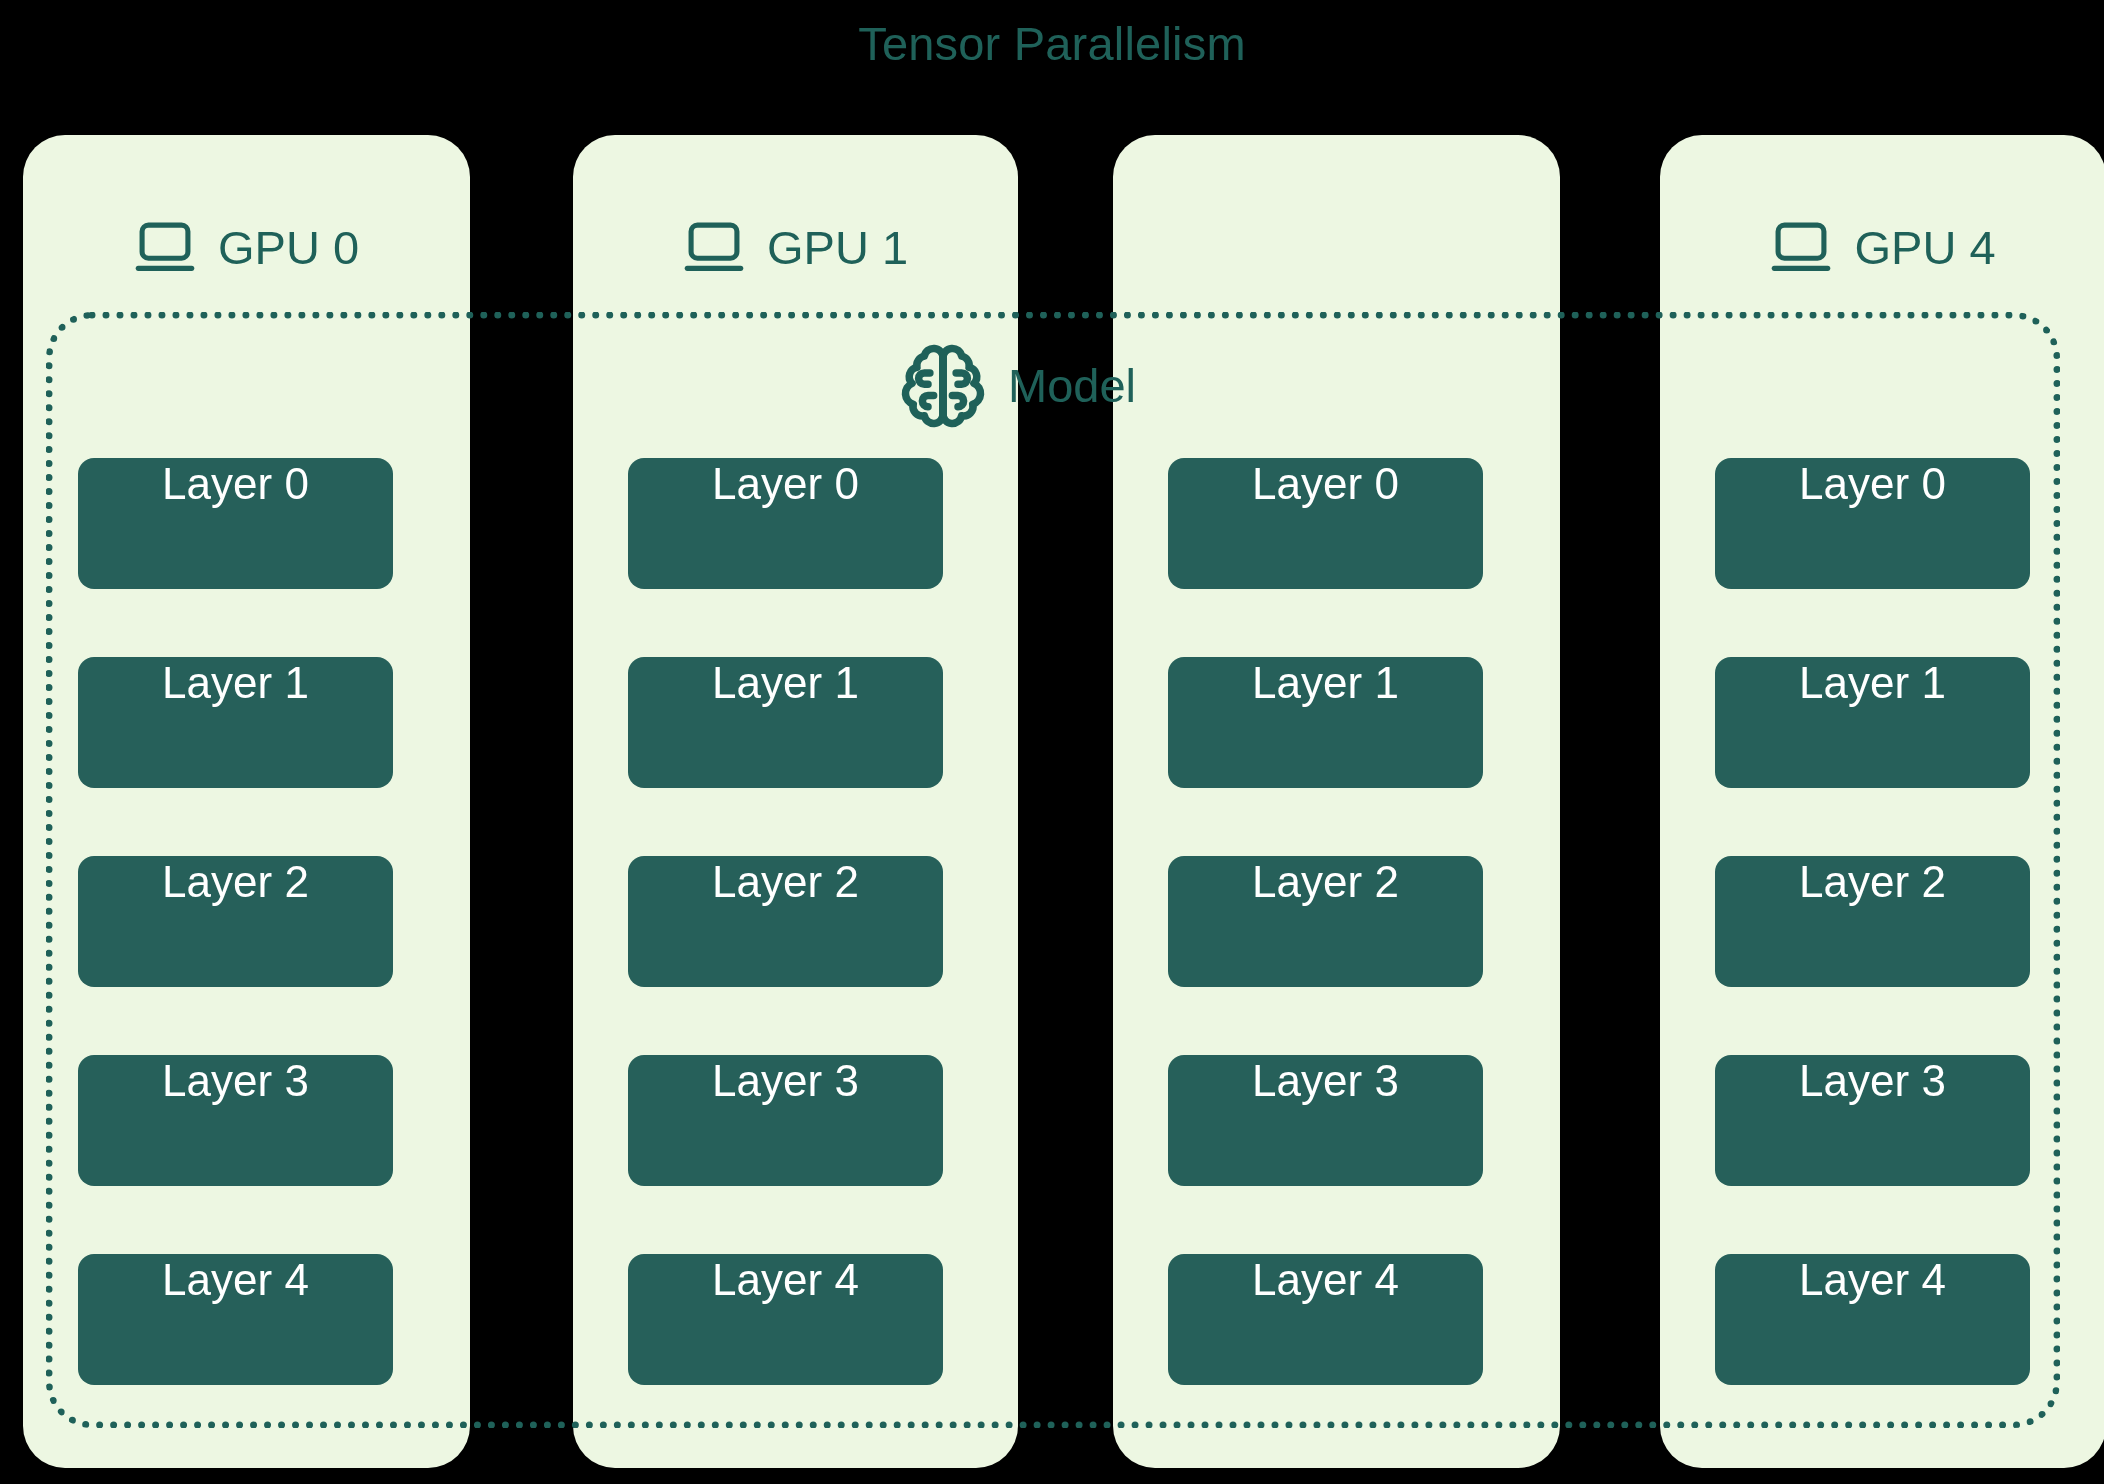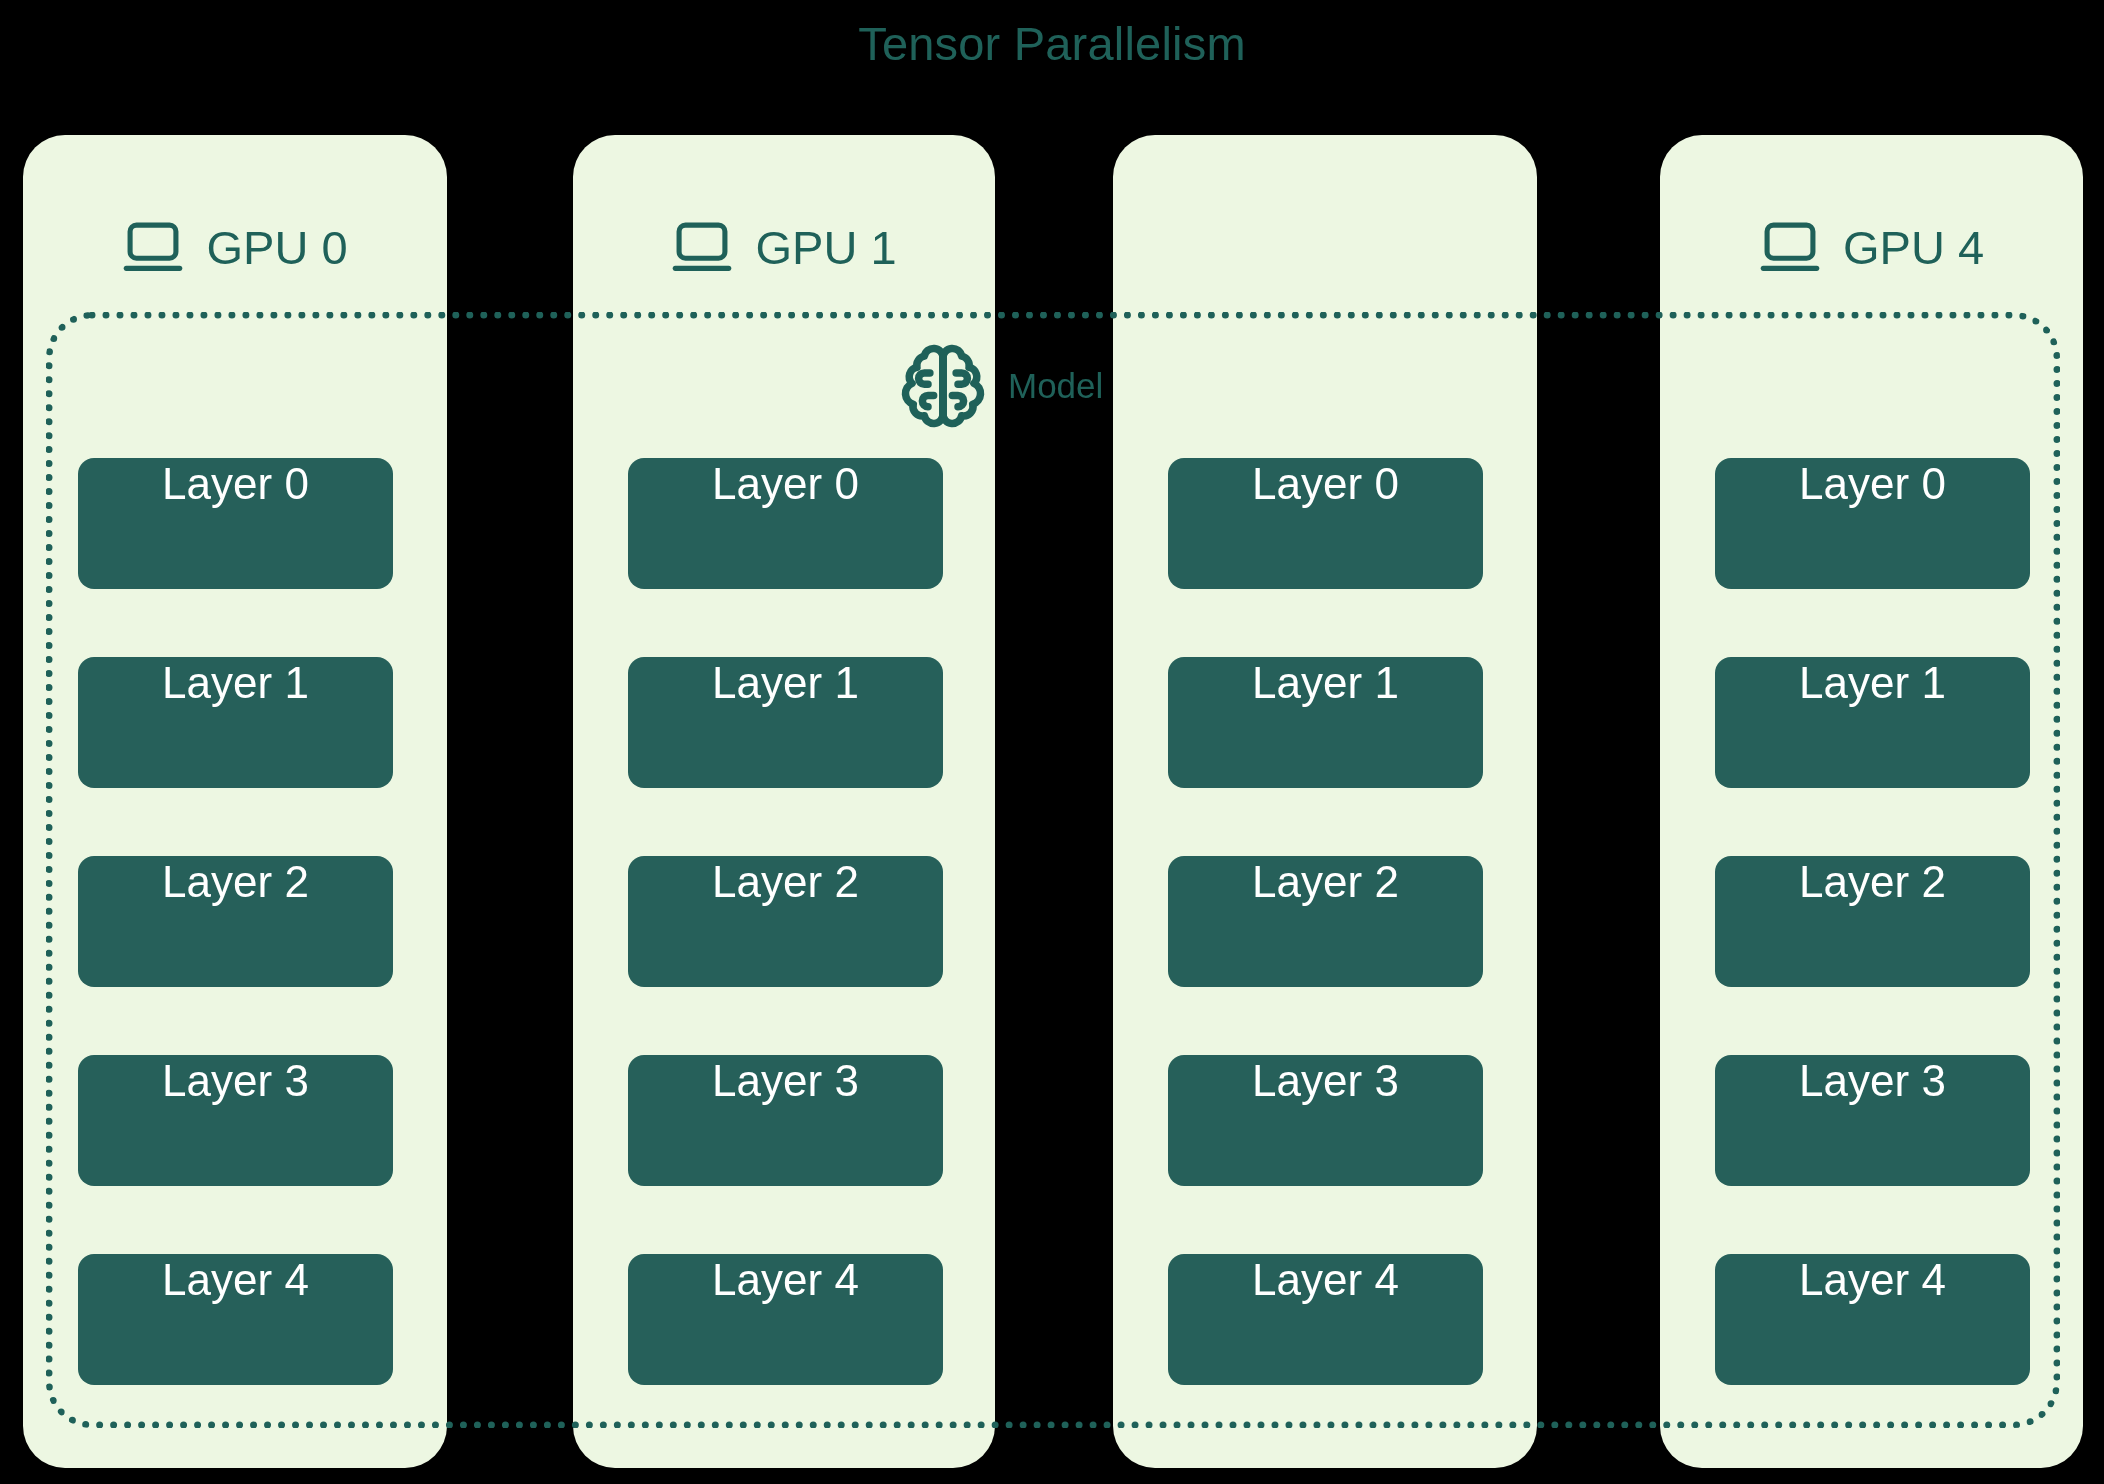--- a/index.html
+++ b/index.html
@@ -33,20 +33,21 @@
     white-space: nowrap;
   }
 
   
   .gpu-card {
     position: absolute;
     top: 135px;
     height: 1333px;
     background: #edf7e2;
     border-radius: 42px;
+    padding-left: 23px;
   }
 
   .gpu-header {
     position: absolute;
     top: 70px;
     left: 0;
     width: 100%;
     height: 86px;
     display: flex;
     align-items: center;
@@ -109,21 +110,21 @@
     align-items: center;
     gap: 20px;
   }
   .brain-icon {
     display: block;
     width: 90px;
     height: 90px;
     flex: 0 0 auto;
   }
   #model-label {
-    font-size: 35px;
+    font-size: 47px;
     font-weight: 400;
     color: #1f6159;
     line-height: 56px;
     white-space: nowrap;
   }
 </style>
 </head>
 <body>
 
 <div id="canvas">

